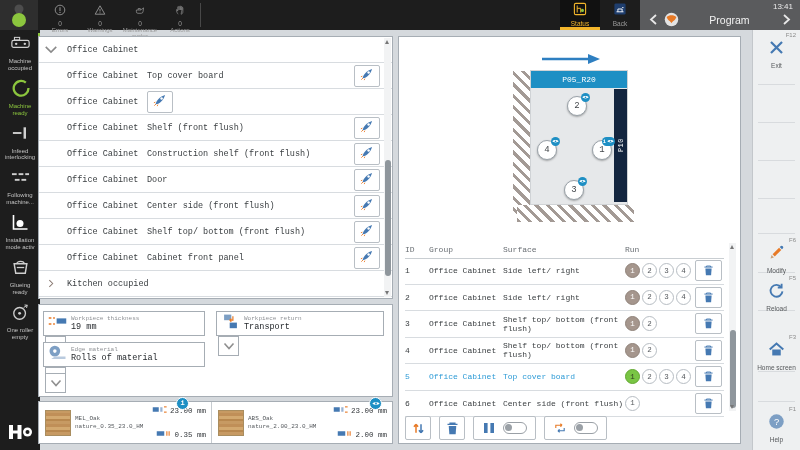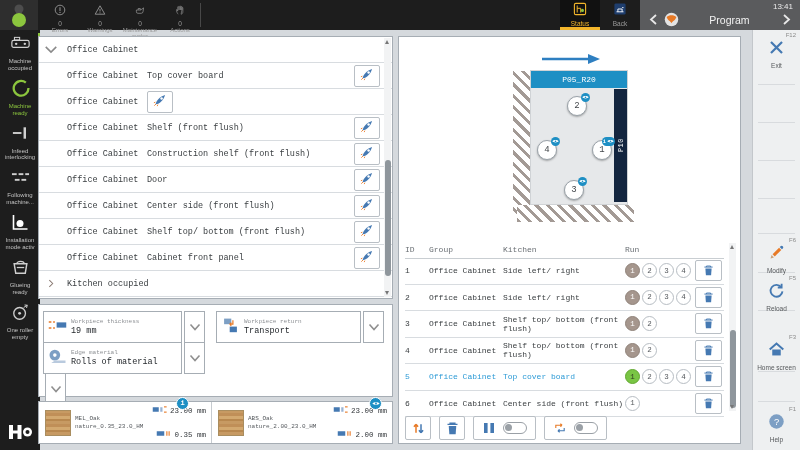--- a/index.html
+++ b/index.html
@@ -64,21 +64,21 @@
   .template-cell{flex:1;font-size:8.5px;color:#3c4043;}
   .rocket-btn{width:26px;height:22px;border:1px solid #b9bfc5;border-radius:2px;background:#fff;display:flex;align-items:center;justify-content:center;margin-right:12px;cursor:pointer;padding:0;}
   .rocket-btn svg{width:16px;height:16px;}
   .vscroll{position:absolute;right:1px;top:1px;bottom:1px;width:7px;background:#f2f3f4;}
   .vs-tri{position:absolute;left:1px;width:0;height:0;border-left:2.5px solid transparent;border-right:2.5px solid transparent;}
   .vs-tri.up{top:2px;border-bottom:4px solid #777;}
   .vs-tri.dn{bottom:2px;border-top:4px solid #777;}
   .vs-thumb{position:absolute;left:0.5px;width:6px;top:47%;height:45%;background:#8f969c;border-radius:3px;}
 
   
-  .field-cell{position:absolute;display:flex;height:32px;}
+  .field-cell{position:absolute;display:flex;height:32px;flex-direction:column;}
   .fbox{flex:1;border:1px solid #a6adb4;display:flex;align-items:center;padding:1px 3px;gap:3px;background:#fff;box-sizing:border-box;}
   .fbox svg{width:21px;height:16px;flex:none;}
   .ftext{display:flex;flex-direction:column;line-height:1.2;overflow:hidden;}
   .flabel{font-size:6px;color:#8d9094;white-space:nowrap;}
   .fvalue{font-size:8.5px;color:#24282c;white-space:nowrap;}
   .fchev{width:21px;border:1px solid #a6adb4;margin-left:2px;display:flex;align-items:center;justify-content:center;background:#fff;cursor:pointer;box-sizing:border-box;}
   .fchev svg{width:12px;height:8px;}
 
   
   .mat-card{position:absolute;top:0;bottom:0;display:flex;align-items:center;}
@@ -631,21 +631,21 @@
                   <circle cx="5" cy="3" r="1.2" fill="#1e8fc4"></circle>
                 </svg>
               </div>
             </div>
           </div>
       </div>
 
       <div class="rt-head">
         <span>ID</span>
         <span>Group</span>
-        <span>Kitchen</span>
+        <span>Surface</span>
         <span>Run</span>
       </div>
       <div class="rt-rows" id="tableRows">
           <div class="rt-row">
             <span class="rt-txt">1</span>
             <span class="rt-txt">Office Cabinet</span>
             <span class="rt-txt">Side left/ right</span>
             <div class="run-cells">
               <div class="run-c done">1</div>
               <div class="run-c open">2</div>

